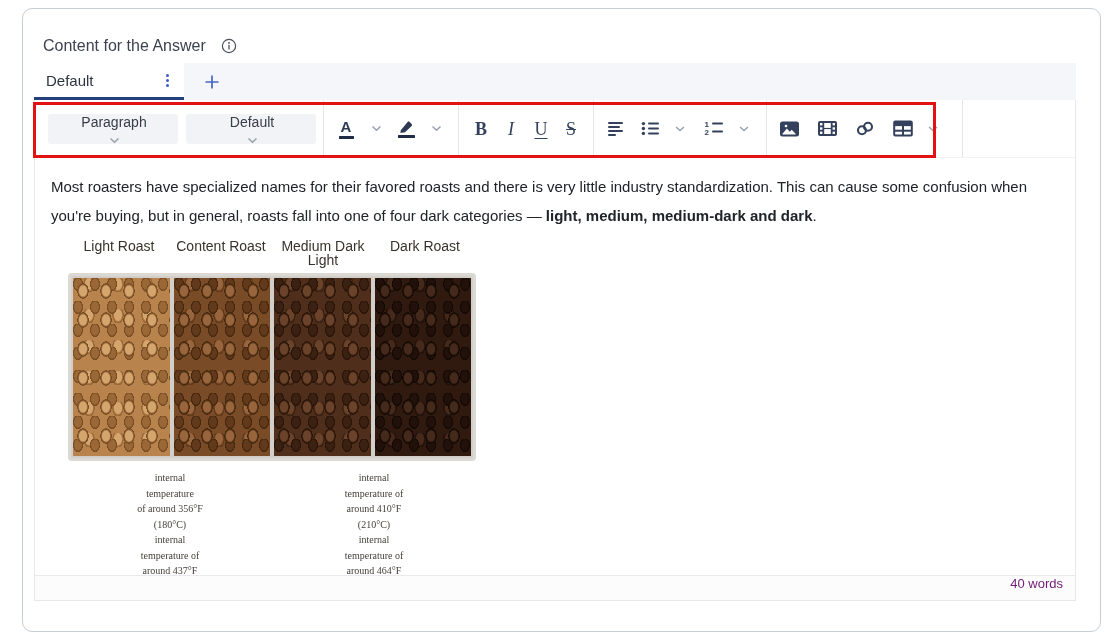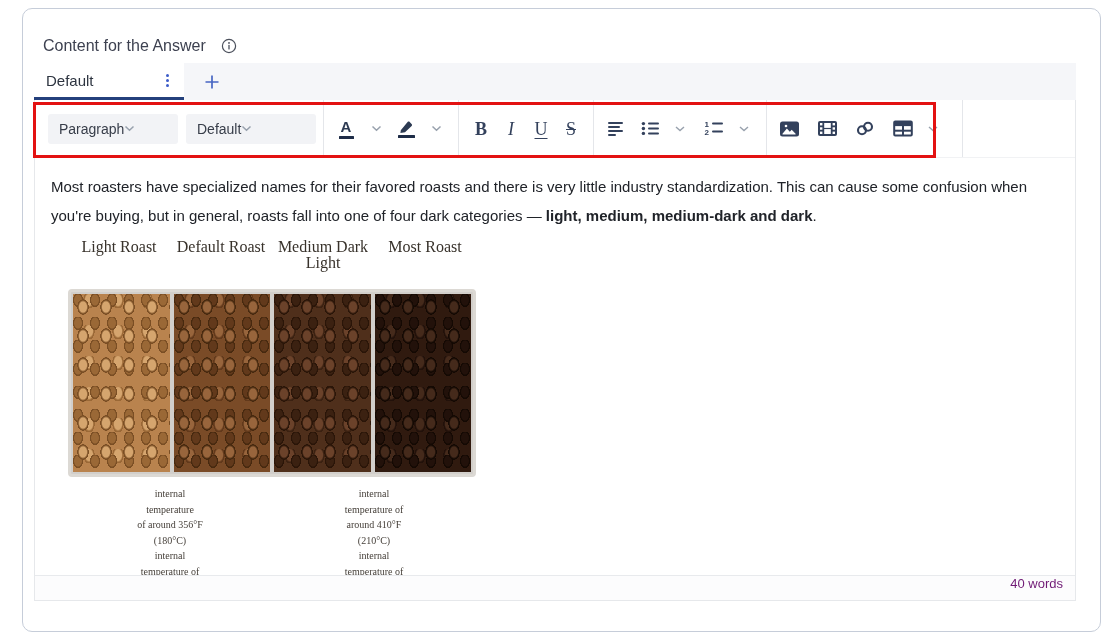--- a/index.html
+++ b/index.html
@@ -45,23 +45,24 @@
   .toolbar {
     height:58px; display:flex; align-items:center; padding:0 13px;
     border-bottom:1px solid #f1f2f4; position:relative; background:#fff;
   }
   .annotation-box {
     position:absolute; left:-2px; top:2px; width:903px; height:56px;
     border:3px solid #e31212; pointer-events:none; z-index:6;
   }
   .select {
     height:30px; width:130px; background:#f2f3f6; border:none; border-radius:3px;
-    display:inline-flex; align-items:center; 
+    display:inline-flex; align-items:center; justify-content:space-between;
     padding:0 9px 0 11px; font-size:14px; color:#373d49; cursor:pointer;
     font-family:"Liberation Sans", sans-serif;
+    flex-direction:column;
   }
   .select + .select { margin-left:8px; }
   .chev { display:inline-flex; align-items:center; }
   .tbtn {
     height:36px; min-width:30px; border:none; background:transparent;
     display:inline-flex; align-items:center; justify-content:center;
     color:#33415c; cursor:pointer; padding:0 4px; border-radius:3px;
   }
   .letter { font-family:"Liberation Serif", serif; font-size:18px; color:#33415c; line-height:1; }
   .letter.b { font-weight:700; }
@@ -77,22 +78,22 @@
   .content {
     height:417px; padding:14px 16px 0 16px; font-size:15px; color:#202329;
     line-height:29px; cursor:text; overflow:hidden;
   }
   .content p { margin:0; max-width:995px; }
   .content strong { font-weight:700; }
   
   .roast-figure { margin:9px 0 0 17px; width:408px; }
   .fig-labels {
     display:grid; grid-template-columns:repeat(4,1fr);
-    font-size:16px; font-weight:500; color:#38322b; text-align:center;
-    margin-bottom:18px; line-height:1;font-family:Liberation Serif, serif;
+    font-size:14px; font-weight:500; color:#38322b; text-align:center;
+    margin-bottom:6px; line-height:1;
   }
   .fig-panels {
     display:grid; grid-template-columns:repeat(4,1fr); gap:4px;
     background:#d2cfcb; border:3px solid #dcd9d4; border-radius:4px;
     height:188px; overflow:hidden; padding:2px;
   }
   .beans {
     background-color:var(--base);
     background-image:
       radial-gradient(ellipse 8px 11px at 10px 13px, var(--hi) 0 45%, var(--dk) 62% 70%, transparent 71%),
@@ -336,23 +337,23 @@
 
       <span class="divider" style="margin-left:14px"></span>
     </div>
 
     <div class="content">
       <p><span>Most roasters have specialized names for their favored roasts and there is very little industry standardization. This can cause some confusion when you're buying, but in general, roasts fall into one of four dark categories — </span><strong>light, medium, medium-dark and dark</strong><span>.</span></p>
 
       <figure class="roast-figure">
         <div class="fig-labels">
           <span>Light Roast</span>
-          <span>Default Roast</span>
+          <span>Content Roast</span>
           <span>Medium Dark Light</span>
-          <span>Most Roast</span>
+          <span>Dark Roast</span>
         </div>
         <div class="fig-panels">
           <div class="beans" style="--base: #b9834e; --hi: #d5a56e; --lo: #9a6836; --dk: #7a4e24;"></div>
           <div class="beans" style="--base: #7a4b27; --hi: #98653c; --lo: #62391b; --dk: #47290f;"></div>
           <div class="beans" style="--base: #4f2f1b; --hi: #6b422a; --lo: #3b2111; --dk: #2a1508;"></div>
           <div class="beans" style="--base: #301a0f; --hi: #452a1b; --lo: #22110a; --dk: #140903;"></div>
         </div>
         <div class="fig-captions">
           <span>internal
 temperature

